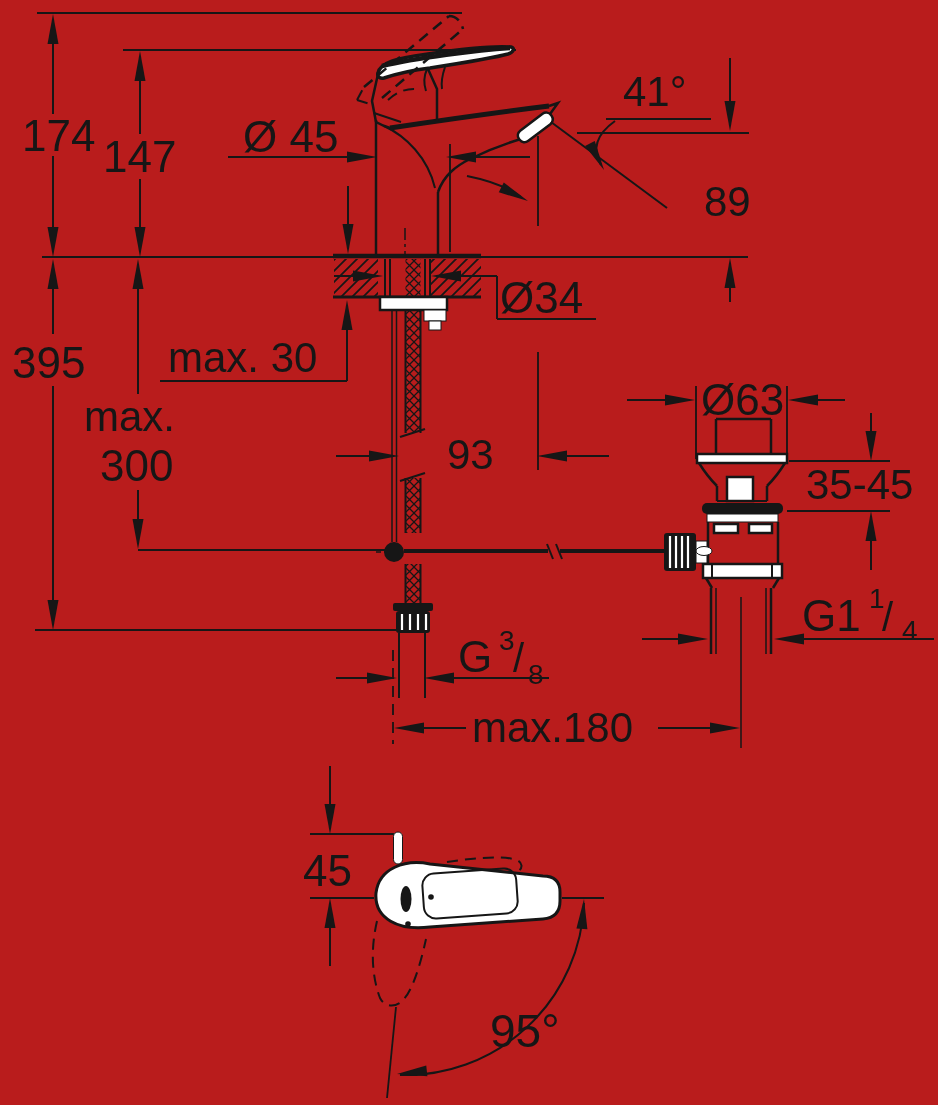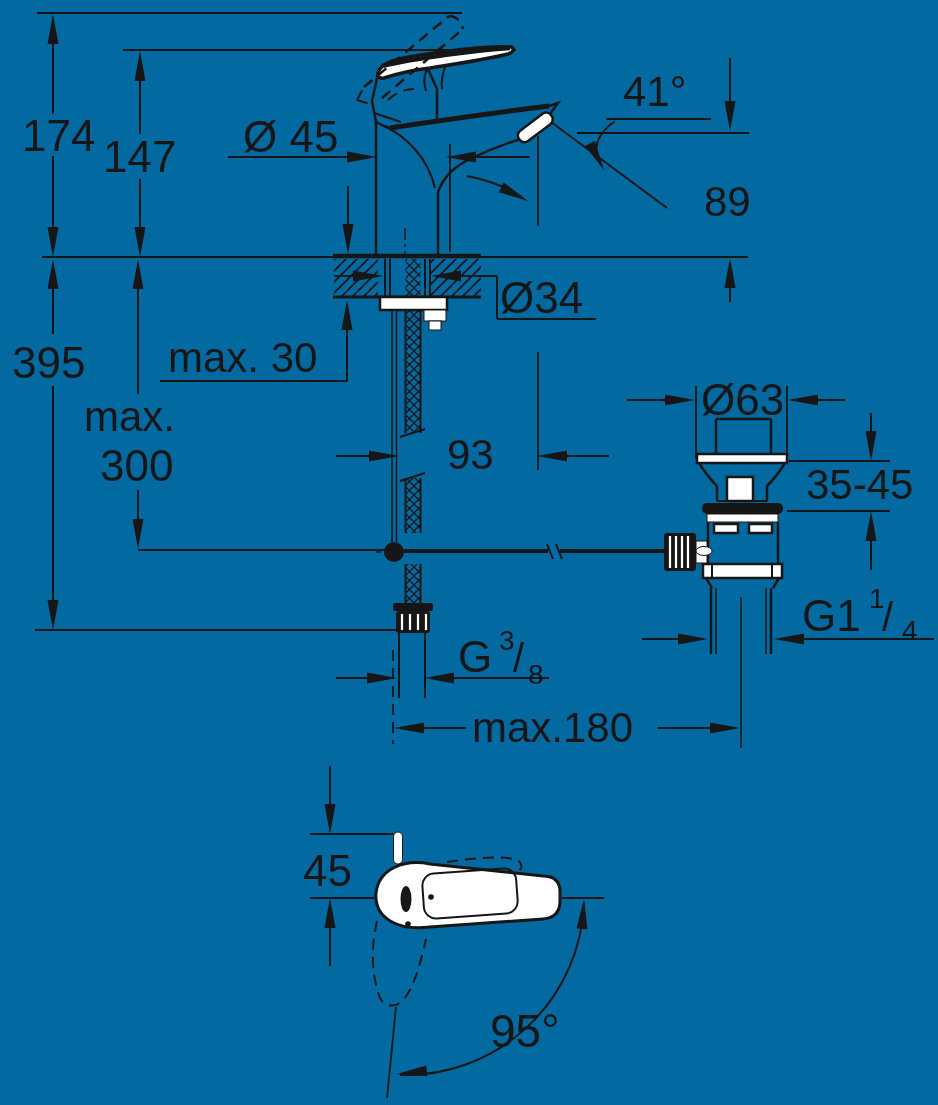--- a/index.html
+++ b/index.html
@@ -1,16 +1,16 @@
 <!DOCTYPE html>
 <html><head>
 <meta charset="utf-8">
 <style>
   html,body{margin:0;padding:0;background:#ffffff;}
-  .stage{width:938px;height:1105px;background:#0369a1;position:relative;overflow:hidden;}
+  .stage{width:938px;height:1105px;background:#b91c1c;position:relative;overflow:hidden;}
   svg{display:block;}
   .ln{stroke:#161616;fill:none;stroke-width:2;}
   .s15{stroke-width:1.5}.s18{stroke-width:1.8}.s25{stroke-width:2.5}.s3{stroke-width:3}
   .s35{stroke-width:3.5}.s4{stroke-width:4}.s45{stroke-width:4.5}.s5{stroke-width:5}
   .blk{fill:#161616;stroke:none;}
   .wht{fill:#ffffff;stroke:#161616;}
   .dsh{stroke-dasharray:11 7;}
   .dd{stroke-dasharray:12 4 3 4;}
   .txt{font-family:"Liberation Sans","DejaVu Sans",sans-serif;fill:#161616;}
   .t44{font-size:44px}.t42{font-size:42px}.t46{font-size:46px}.t40{font-size:40px}.t28{font-size:28px}

